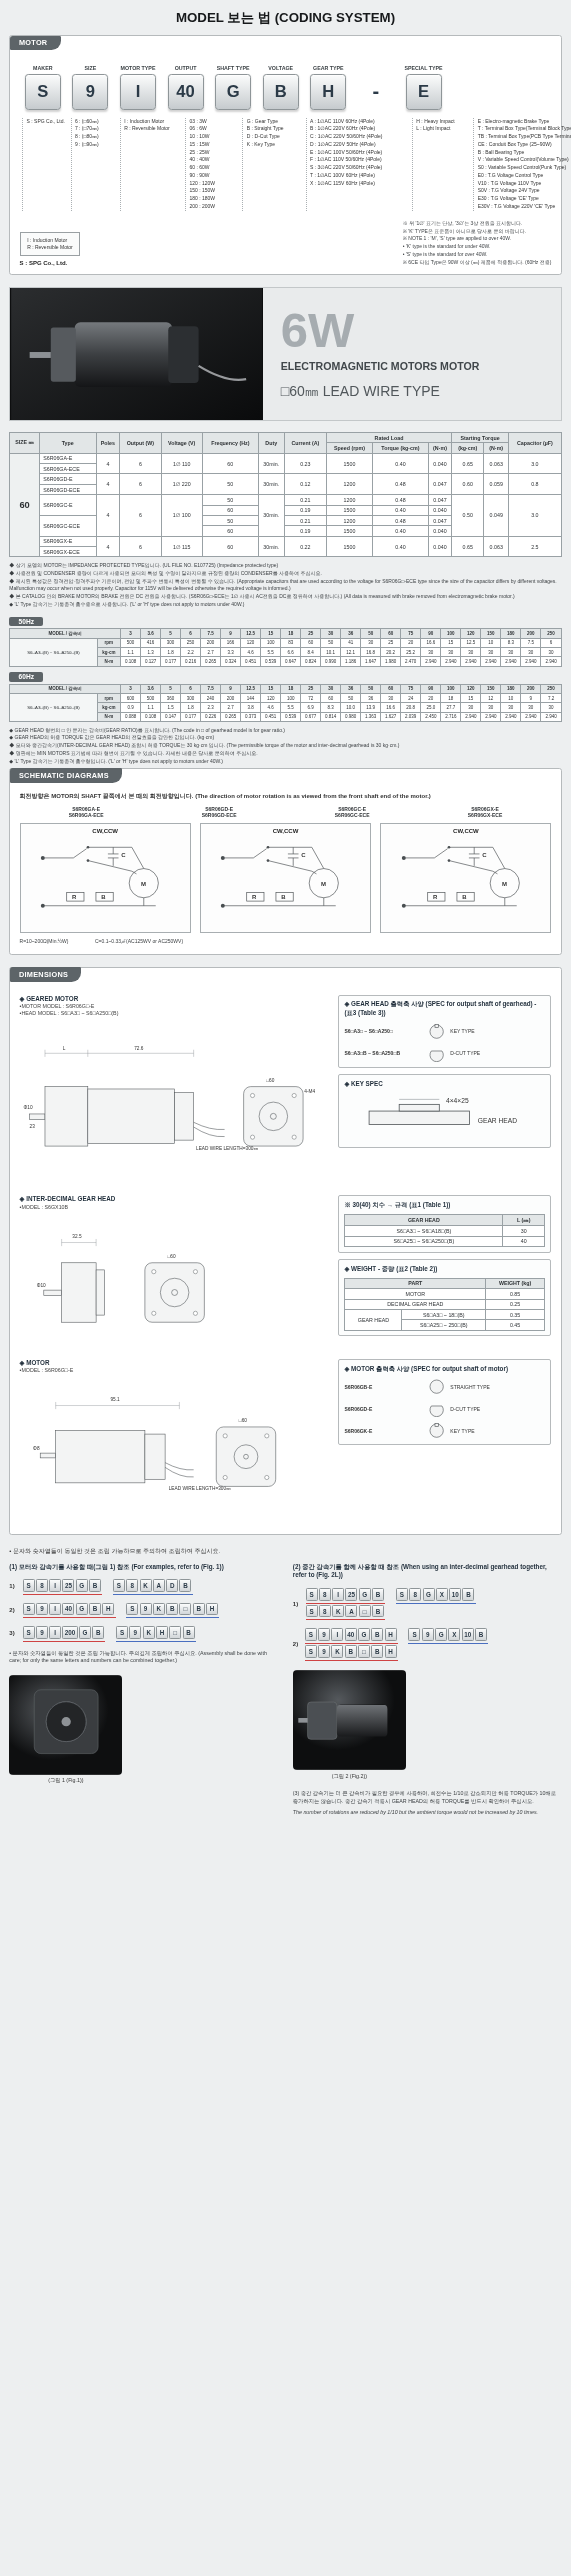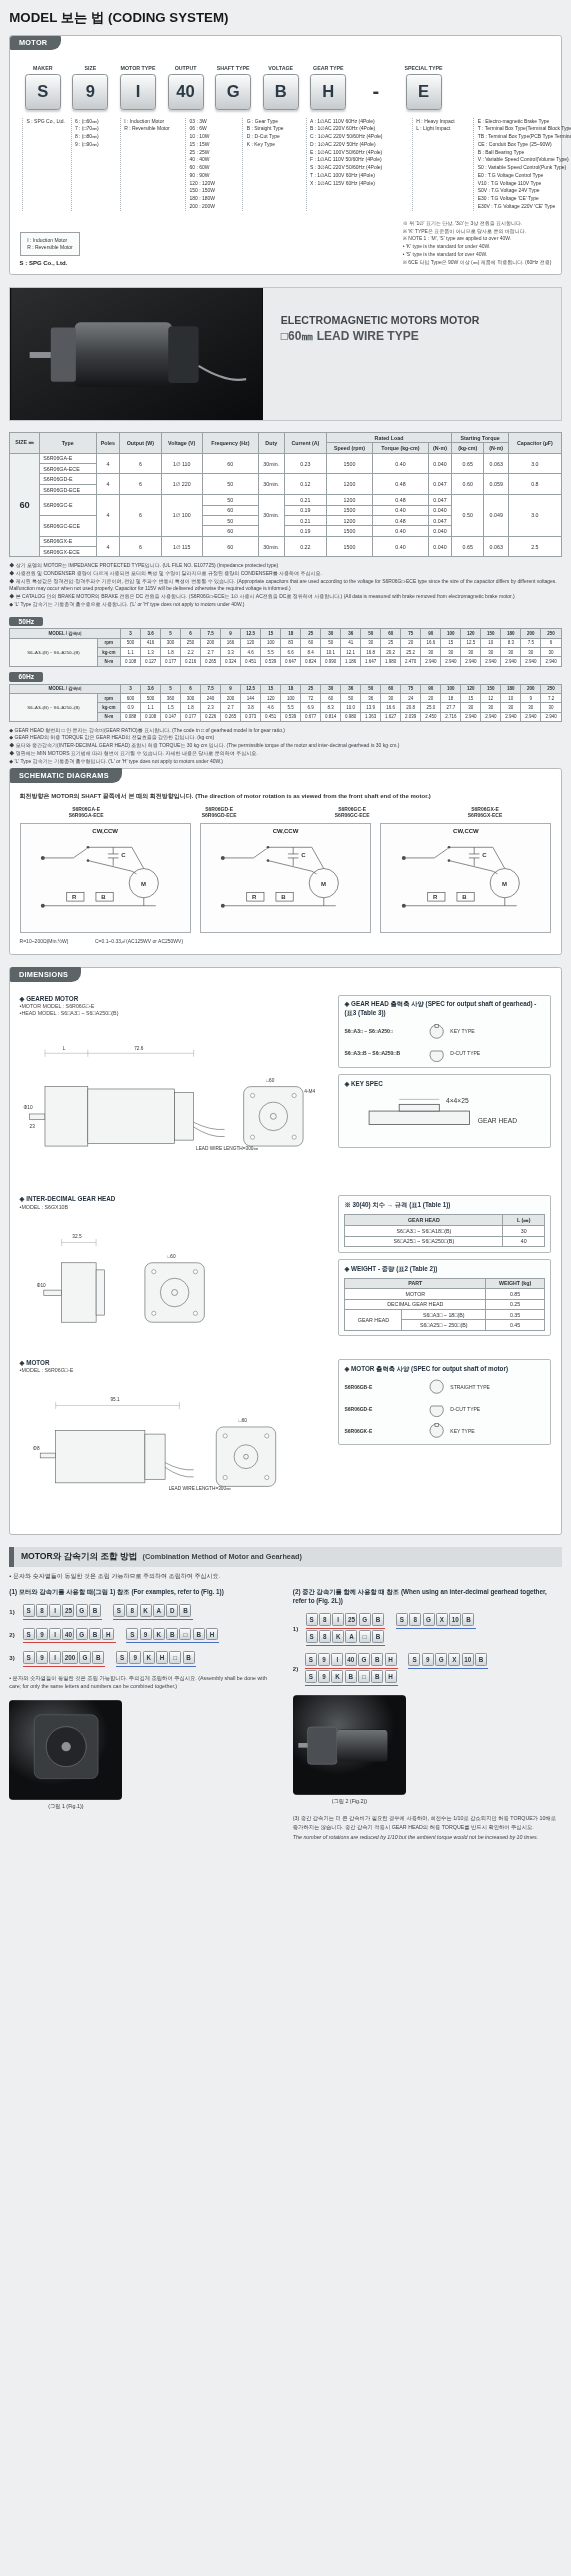--- a/index.html
+++ b/index.html
@@ -1,18 +1,18 @@
 <!DOCTYPE html>
 <html style="font-size:10.6px"><head>
 <meta charset="utf-8">
 <style>
   *{margin:0;padding:0;box-sizing:border-box;}
   body{width:571px;min-height:2576px;background:#edeff0;font-family:"Liberation Sans",sans-serif;color:#333;}
   .page{width:571px;padding:6.6px 9.3px 26.6px;}
-  .page-title{font-size:13.3px;font-weight:bold;color:#17191b;margin:2.7px 0 8px;}
+  .page-title{font-size:13.3px;font-weight:bold;color:#17191b;margin:2.7px 0 8px;text-align:center;}
 
   
   .panel{position:relative;background:#fff;border:0.7px solid #b6babc;border-radius:2.7px;padding:20px 9.3px 8px;margin-bottom:12px;}
   .pill{position:absolute;top:-0.7px;left:-0.7px;background:#5d6468;color:#fff;font-size:7.3px;font-weight:bold;letter-spacing:0.3px;padding:2.7px 13.3px 2.7px 9.3px;border-radius:2.7px 1.3px 9.3px 1.3px;}
 
   
   .code-row{display:flex;gap:6.6px;padding-left:2.7px;margin-top:1.3px;}
   .code-cell{width:41px;text-align:center;}
   .code-head{font-size:5.3px;font-weight:bold;color:#3c4246;height:16px;display:flex;align-items:flex-end;justify-content:center;padding-bottom:2.7px;white-space:nowrap;}
   .code-box{width:36px;height:36px;margin:0 auto;border:0.7px solid #8e9598;border-radius:3.3px;background:linear-gradient(#fbfcfc,#c6cbce);display:flex;align-items:center;justify-content:center;font-size:16.6px;font-weight:bold;color:#2b3a47;box-shadow:inset 0 0.7px 0 #fff,0 1.3px 2px rgba(0,0,0,.18);}
@@ -26,21 +26,21 @@
   .coding-notes{max-width:239px;}
   .note-line{font-size:5px;line-height:1.55;color:#3b3f42;}
 
   
   .banner{display:flex;height:134px;margin-bottom:10.6px;border:0.7px solid #c3c7c9;background:#e9ebec;overflow:hidden;}
   .banner-photo{width:46%;background:#0d0e0f;}
   .banner-photo svg{display:block;width:100%;height:100%;}
   .banner-text{flex:1;padding:18.6px 17.3px;}
   .watt{font-size:49px;font-weight:bold;color:#a6acb0;line-height:.95;}
   .btitle{font-size:10.6px;font-weight:bold;color:#41474b;margin-top:6.6px;}
-  .bsub{font-size:12px;font-weight:bold;color:#51575b;margin-top:2px;}
+  .bsub{font-size:14px;font-weight:normal;color:#51575b;margin-top:11px;}
 
   
   .tbl{border-collapse:collapse;width:100%;background:#fff;}
   .tbl td,.tbl th{border:0.7px solid #99a1a5;font-size:5.3px;padding:1.7px 1.3px;text-align:center;vertical-align:middle;font-weight:normal;color:#2e3235;}
   .tbl th{background:#e2e6e7;font-weight:bold;}
   .tbl td.l{text-align:left;padding-left:3.3px;white-space:nowrap;}
   .tbl td.size{font-size:9.3px;font-weight:bold;background:#eef1f1;}
   .gear-tbl td,.gear-tbl th{font-size:4.5px;padding:1.7px 0;}
   .gear-tbl td.mdl{font-size:4.3px;min-width:41px;background:#f4f6f6;}
   .hz-pill{display:inline-block;background:#5d6468;color:#fff;font-size:6.6px;font-weight:bold;padding:1.3px 9.3px;border-radius:2px;margin:5.3px 0 2px;}
@@ -250,20 +250,21 @@
         <rect width="380" height="200" fill="url(#bg1)"></rect>
         <rect x="96" y="52" width="148" height="98" rx="9" fill="url(#body1)"></rect>
         <rect x="238" y="58" width="46" height="86" rx="6" fill="#2c2f32"></rect>
         <rect x="60" y="60" width="38" height="82" rx="4" fill="#565a5e"></rect>
         <rect x="28" y="97" width="32" height="9" fill="#8d9195"></rect>
         <path d="M284,118 q42,26 72,20" stroke="#97999c" stroke-width="3.5" fill="none"></path>
         <path d="M284,126 q40,30 70,26" stroke="#6f7constants174" stroke-width="0" fill="none"></path>
       </svg>
     </div>
     <div class="banner-text">
+      <div class="watt">6W</div>
       <div class="btitle">ELECTROMAGNETIC MOTORS MOTOR</div>
       <div class="bsub">□60㎜ LEAD WIRE TYPE</div>
     </div>
   </section>
 
   <section>
     <table class="tbl spec-tbl">
         <tbody>
           <tr>
             <th rowspan="2">SIZE ㎜</th>
@@ -909,24 +910,20 @@
                 <rect x="10.5" y="2" width="5" height="5" class="part"></rect>
               </svg>
             <span class="shaft-type">KEY TYPE</span>
           </div>
         </div>
       </div>
     </div>
   </section>
 
   <section>
-    <div class="combo-header">
-      <span class="combo-kr">MOTOR와 감속기의 조합 방법</span>
-      <span class="combo-en">(Combination Method of Motor and Gearhead)</span>
-    </div>
     <div class="combo-intro">• 문자와 숫자열들이 동일한 것은 조립 가능하므로 주의하여 조립하여 주십시요.</div>
 
     <div class="combo-cols">
       <div class="combo-col">
         <div class="combo-heading">(1) 모터와 감속기를 사용할 때(그림 1) 참조 (For examples, refer to (Fig. 1))</div>
         <div class="combo-example">
           <span class="ex-no">1)</span>
           <span><span class="combo-group u-red"><span class="code-box-sm">S</span><span class="code-box-sm">8</span><span class="code-box-sm">I</span><span class="code-box-sm">25</span><span class="code-box-sm">G</span><span class="code-box-sm">B</span></span><span class="combo-group u-blue"><span class="code-box-sm">S</span><span class="code-box-sm">8</span><span class="code-box-sm">K</span><span class="code-box-sm">A</span><span class="code-box-sm">D</span><span class="code-box-sm">B</span></span></span>
         </div>
         <div class="combo-example">

